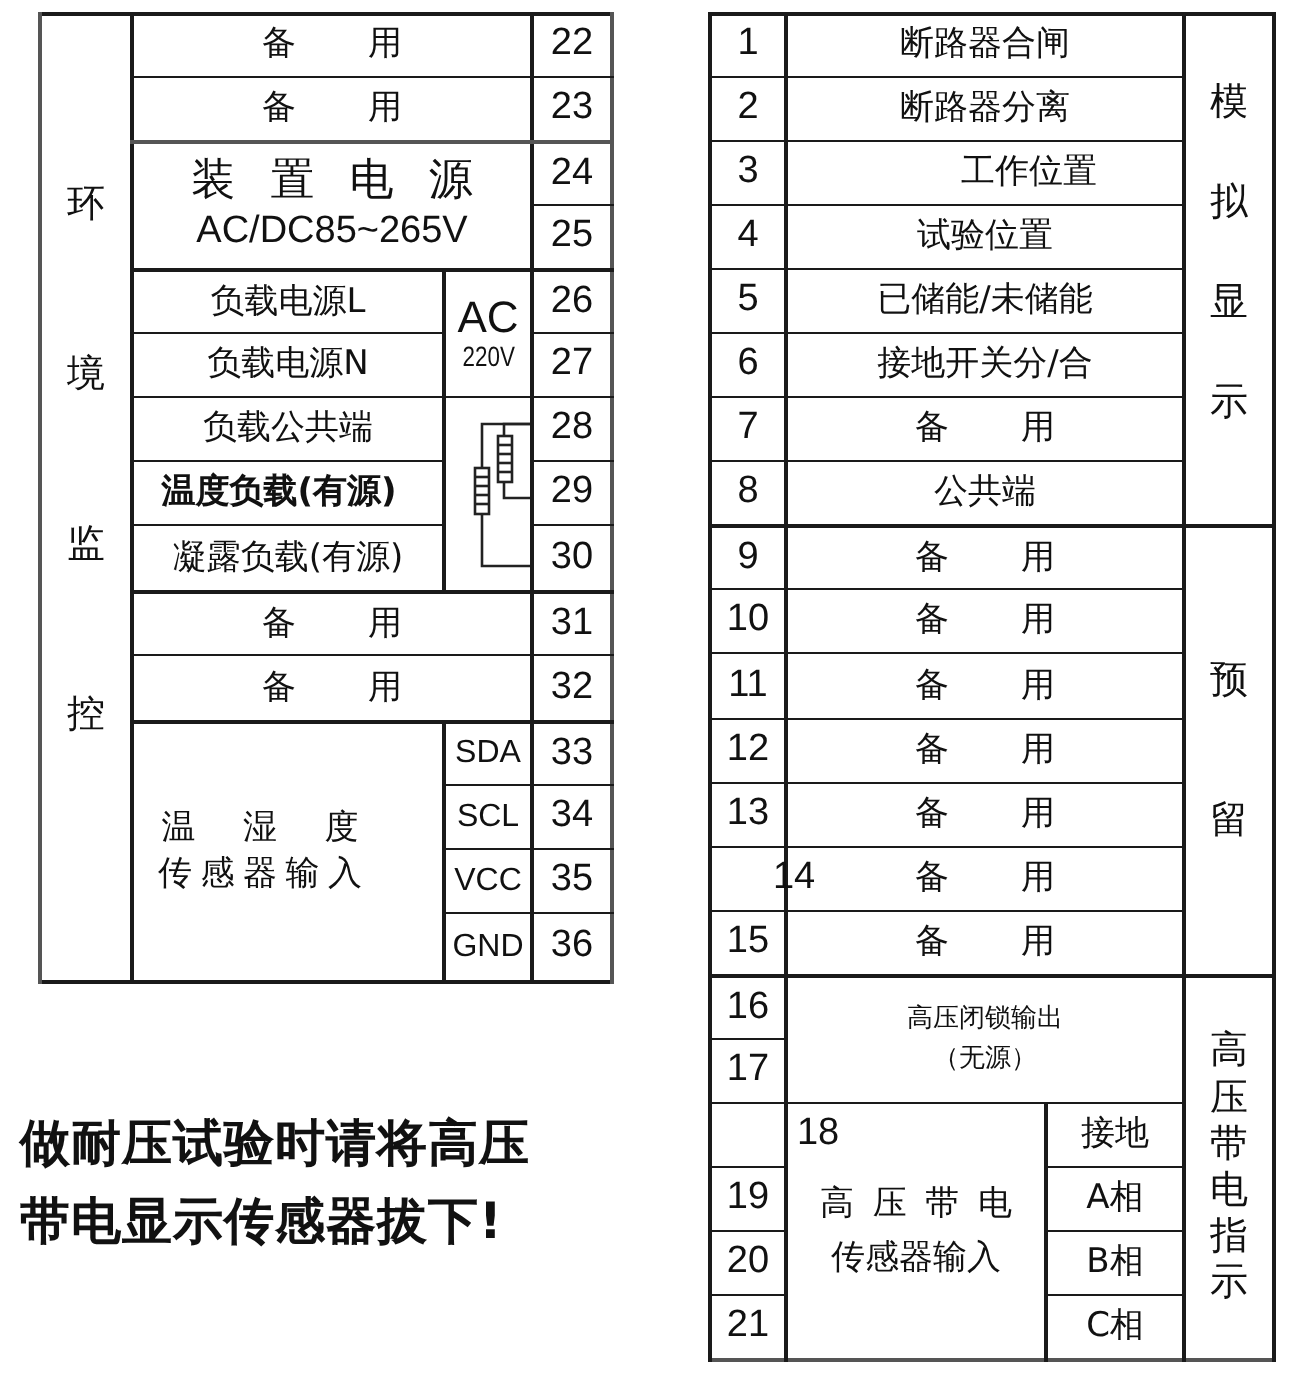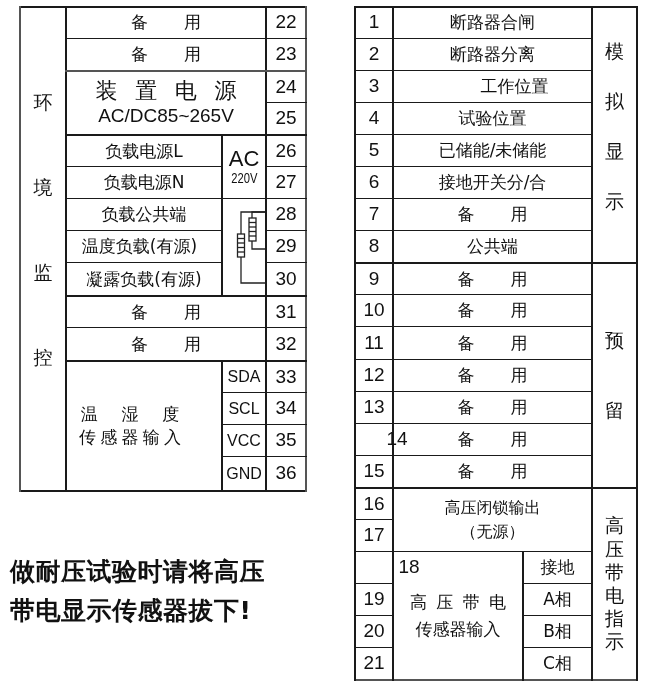--- a/index.html
+++ b/index.html
@@ -22,21 +22,21 @@
   .ac { flex-direction:column; }
   .ac .a1 { font-family:"Liberation Sans", sans-serif; font-size:22px; }
   .ac .a2 { font-family:"Liberation Sans", sans-serif; font-size:14px; transform:scaleX(0.8); }
   .sig { font-family:"Liberation Sans", sans-serif; font-size:16px; transform-origin:center; }
   .sens { flex-direction:column; font-size:17px; }
   .sens .s1 { letter-spacing:1.4em; padding-left:1.4em; }
   .sens .s2 { letter-spacing:0.25em; padding-left:0.25em; margin-top:4px; }
   .hv { flex-direction:column; font-size:17px; }
   .hv .h1 { letter-spacing:0.55em; padding-left:0.55em; }
   .hv .h2 { margin-top:8px; }
-  .lock { flex-direction:column; font-size:16px; }
+  .lock { flex-direction:column; font-size:13px; }
   .lock .k2 { margin-top:6px; }
   .warning { position:absolute; left:10px; font-size:25px; font-weight:bold;
              font-family:"DejaVu Sans", sans-serif; letter-spacing:0.5px; color:#111; }
   svg.schem { position:absolute; left:0; top:0; }
 </style>
 </head>
 <body>
 
 <div>
 
@@ -82,21 +82,21 @@
   <div class="cell txt spaced" style="left:67px;top:39px;width:198px;height:31px;">备 用</div>
 
   <div class="cell pwr" style="left:67px;top:72px;width:198px;height:62px;">
     <span class="l1">装置电源</span>
     <span class="l2">AC/DC85~265V</span>
   </div>
 
   <div class="cell txt" style="left:67px;top:136px;width:154px;height:30px;">负载电源L</div>
   <div class="cell txt" style="left:67px;top:167px;width:154px;height:31px;">负载电源N</div>
   <div class="cell txt" style="left:67px;top:199px;width:154px;height:31px;">负载公共端</div>
-  <div class="cell txt" style="left:67px;top:231px;width:145px;height:31px;">温度负载(有源)</div>
+  <div class="cell txt" style="left:67px;top:231px;width:145px;height:31px;font-weight:bold;">温度负载(有源)</div>
   <div class="cell txt" style="left:67px;top:263px;width:154px;height:32px;">凝露负载(有源)</div>
 
   <div class="cell ac" style="left:223px;top:136px;width:42px;height:62px;">
     <span class="a1">AC</span>
     <span class="a2">220V</span>
   </div>
 
   <svg class="schem" width="645" height="689">
     <g stroke="#222" stroke-width="1.3" fill="none">
 

